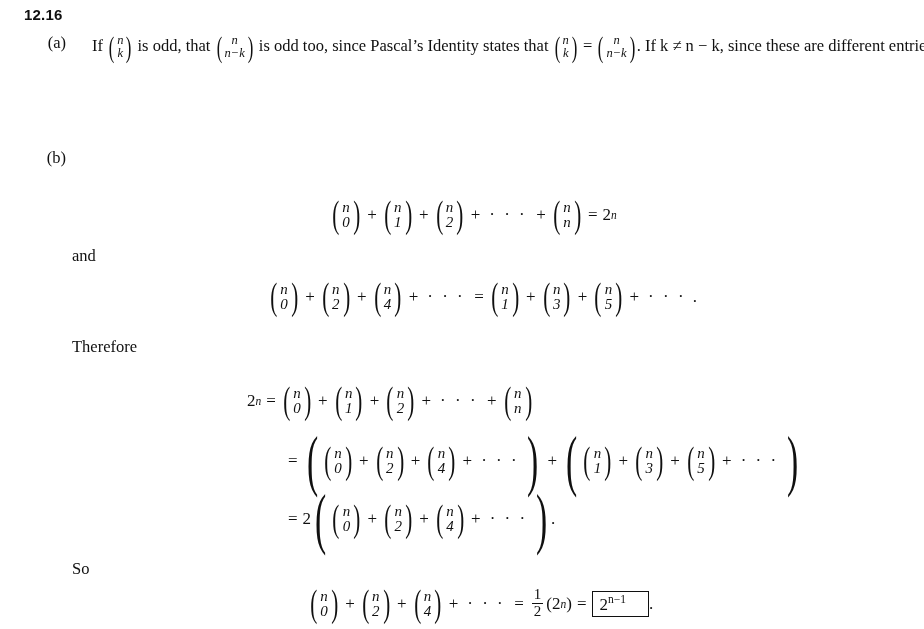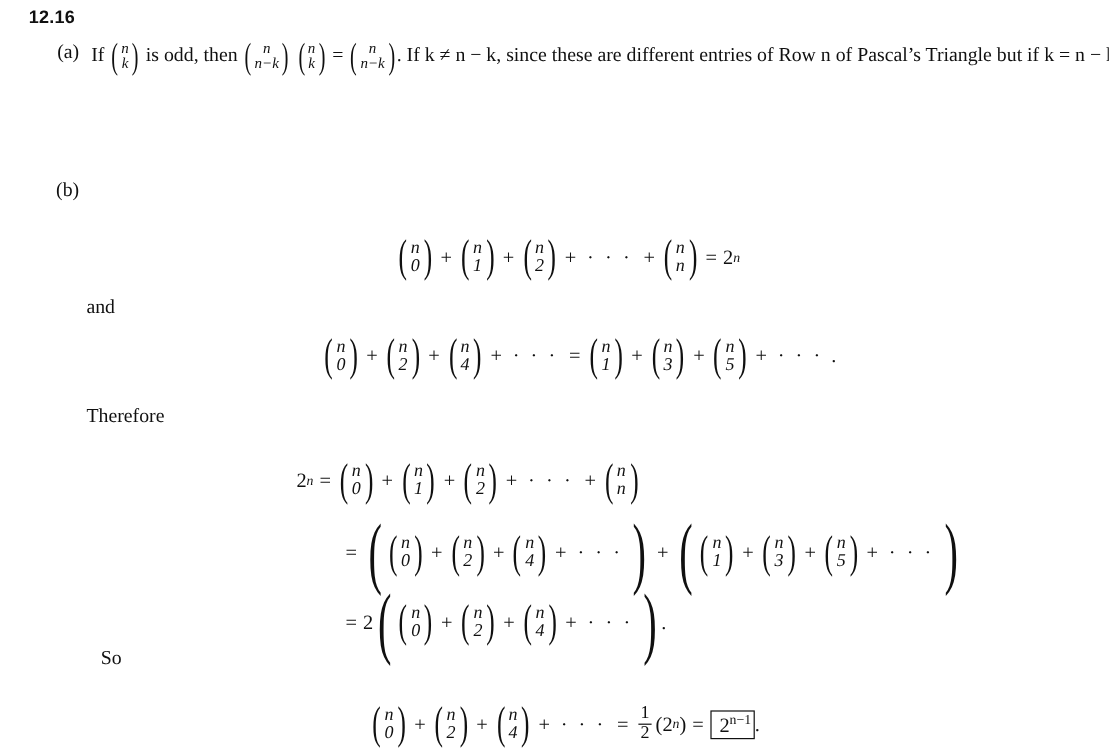--- a/index.html
+++ b/index.html
@@ -41,26 +41,26 @@
     padding-right: 10px;
     font-size: 16.5px;
     line-height: 22px;
   }
   .item-body {
     font-size: 16.5px;
     line-height: 22px;
     text-align: justify;
   }
   #item-a { left: 28px; top: 32px; width: 878px; }
-  #item-a .item-body { width: 828px; }
+  #item-a .item-body { width: 828px; margin-left: 16px; }
   #item-b { left: 28px; top: 147px; width: 878px; }
 
   .word-and  { position: absolute; left: 72px; top: 246px; font-size: 16.5px; }
   .word-therefore { position: absolute; left: 72px; top: 337px; font-size: 16.5px; }
-  .word-so { position: absolute; left: 72px; top: 538px; font-size: 16.5px; margin-left: 12px; }
+  .word-so { position: absolute; left: 72px; top: 559px; font-size: 16.5px; }
 
   
   .math { font-family: "Liberation Serif", serif; white-space: nowrap; }
   .op { margin: 0 5px; }
   .binom {
     display: inline-flex;
     align-items: center;
     vertical-align: middle;
     position: relative;
     height: 38px;
@@ -112,21 +112,21 @@
     margin: 0 3px;
     line-height: 1.05;
     position: relative;
     top: -1px;
   }
   .frac .num { font-size: 15px; padding: 0 2px; }
   .frac .den { font-size: 15px; padding: 0 2px; border-top: 1px solid #101010; }
 
   .boxed {
     border: 1px solid #101010;
-    padding: 2px 2px 3px 7px;
+    padding: 2px 22px 3px 7px;
     display: inline-block;
     line-height: 1;
   }
 
   
   #eq-sum1   { left: 330px; top: 196px; }
   #eq-sum2   { left: 268px; top: 278px; }
   #eq-line1  { left: 247px; top: 382px; }
   #eq-line2  { left: 283px; top: 442px; }
   #eq-line3  { left: 283px; top: 500px; }
@@ -147,29 +147,30 @@
       <span class="math">
         <span>If</span>
         <span class="binom small">
             <span class="paren">(</span>
             <span class="stack">
               <span class="top">n</span>
               <span class="bot">k</span>
             </span>
             <span class="paren">)</span>
           </span>
-        <span>is odd, then</span>
+        <span>is odd, that</span>
         <span class="binom small">
             <span class="paren">(</span>
             <span class="stack">
               <span class="top">n</span>
               <span class="bot">n−k</span>
             </span>
             <span class="paren">)</span>
           </span>
+        <span>is odd too, since Pascal’s Identity states that</span>
         <span class="binom small">
             <span class="paren">(</span>
             <span class="stack">
               <span class="top">n</span>
               <span class="bot">k</span>
             </span>
             <span class="paren">)</span>
           </span>
         <span>=</span>
         <span class="binom small">

